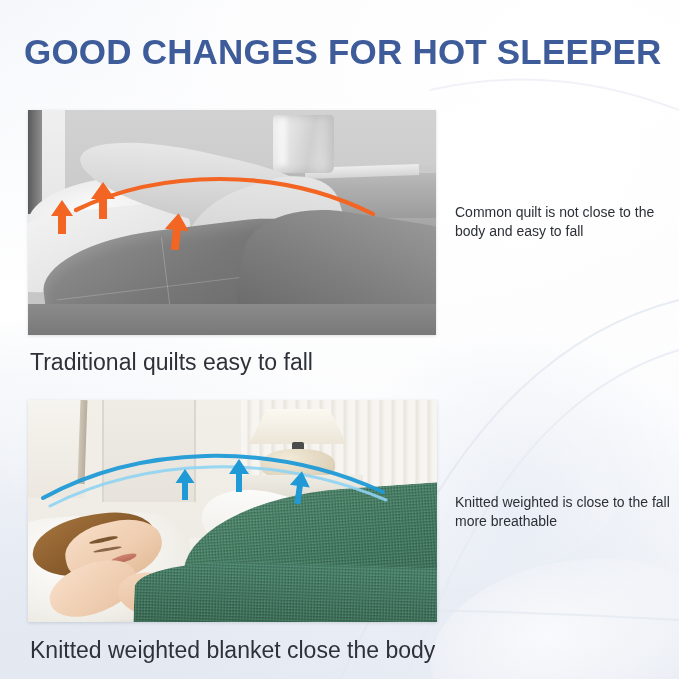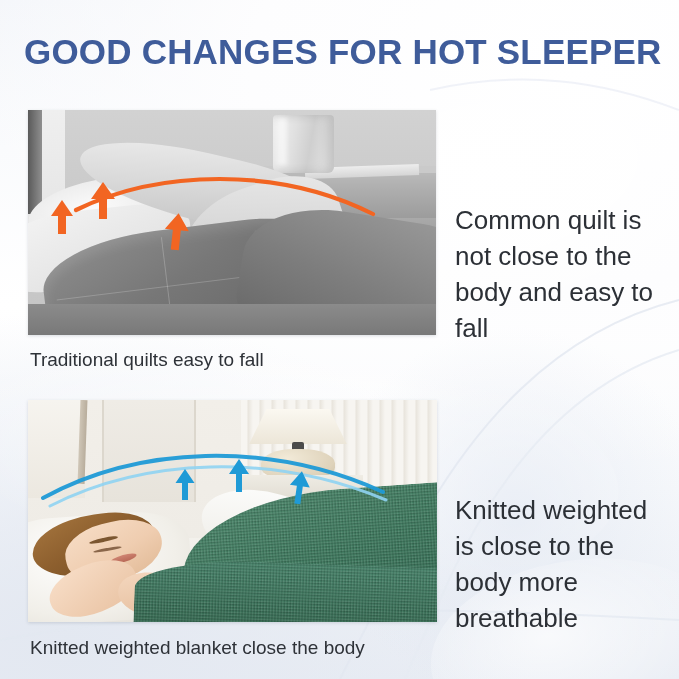--- a/index.html
+++ b/index.html
@@ -159,26 +159,26 @@
     border-radius:52% 18% 6% 10%;transform:rotate(-4deg);}
   .b-blanket2{position:absolute;left:26%;top:74%;width:90%;height:40%;
     background:
       repeating-linear-gradient(90deg, rgba(0,0,0,.10) 0 1px, rgba(255,255,255,.07) 1px 2px, rgba(0,0,0,0) 2px 3px),
       repeating-linear-gradient(0deg, rgba(0,0,0,.12) 0 1px, rgba(255,255,255,.08) 1px 2px, rgba(0,0,0,0) 2px 3px),
       linear-gradient(180deg,#47836a,#2f6149);
     border-radius:34% 10% 0 0;transform:rotate(2deg);}
 
   
   .caption{
-    position:absolute;font-size:19px;color:#2e3238;line-height:1.22;white-space:nowrap;
+    position:absolute;font-size:23px;color:#2e3238;line-height:1.22;white-space:nowrap;
   }
   #caption-top{left:30px;top:348px;}
   #caption-bottom{left:30px;top:636px;}
   .sidetext{
-    position:absolute;width:215px;font-size:26px;color:#2c3036;line-height:1.38;
+    position:absolute;width:215px;font-size:14px;color:#2c3036;line-height:1.38;
   }
   #side-top{left:455px;top:203px;}
   #side-bottom{left:455px;top:493px;}
 </style>
 </head>
 <body>
 
 <div class="page">
 
   <div class="swirl sw1"></div>
@@ -270,15 +270,15 @@
       <g fill="#1f9ad6">
         <path d="M208,92 l0,-18 l-7,0 l10,-15 l10,15 l-7,0 l0,18 z"></path>
       </g>
       <g fill="#1f9ad6">
         <path d="M268,104 l0,-18 l-7,0 l10,-15 l10,15 l-7,0 l0,18 z" transform="rotate(8 271,92)"></path>
       </g>
     </svg>
   </div>
 
   <div class="caption" id="caption-bottom">Knitted weighted blanket close the body</div>
-  <div class="sidetext" id="side-bottom">Knitted weighted is close to the body more breathable</div>
+  <div class="sidetext" id="side-bottom">Knitted weighted is close to the fall more breathable</div>
 
 </div>
 
 </body></html>

